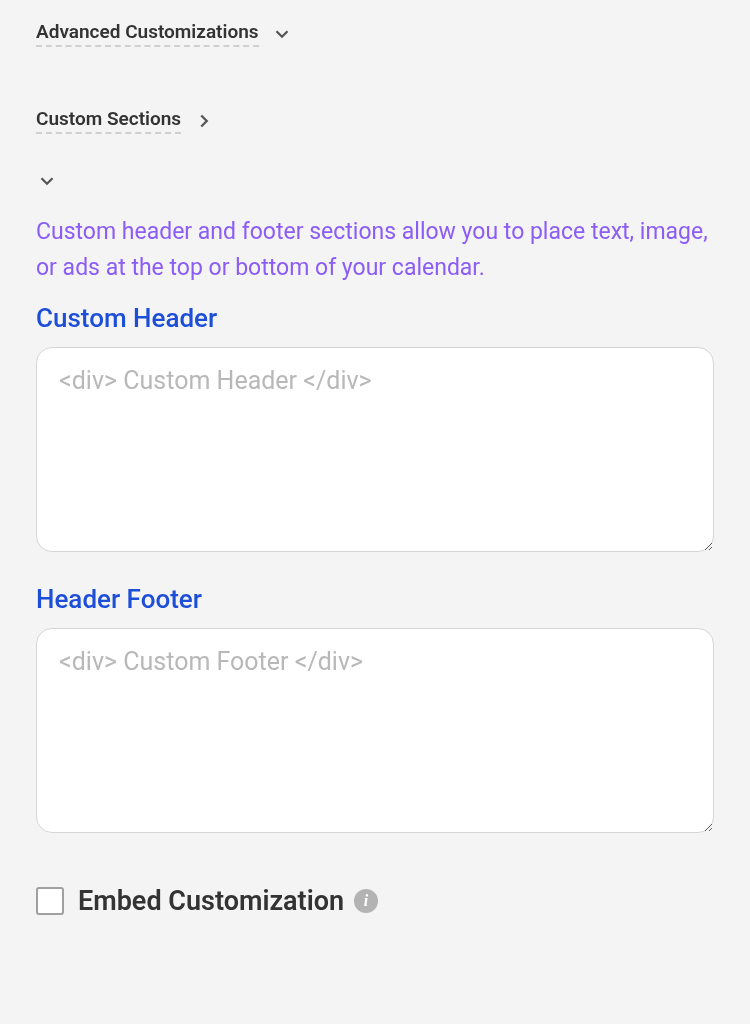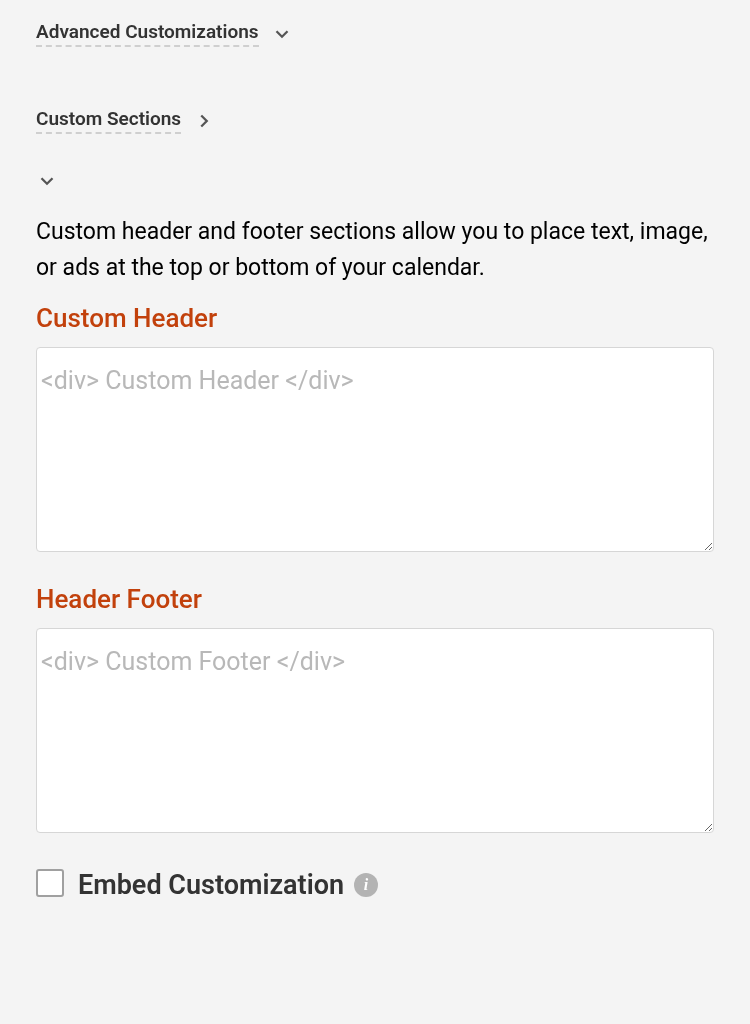--- a/index.html
+++ b/index.html
@@ -41,50 +41,51 @@
   }
   .spacer-lg {
     height: 48px;
   }
   .spacer-md {
     height: 24px;
   }
   .description {
     font-size: 23px;
     line-height: 1.55;
-    color: #000000;
+    color: #8b5cf6;
     margin-top: 18px;
     margin-bottom: 18px;
   }
   .field-label {
     font-size: 26px;
     font-weight: 500;
-    color: #c2410c;
+    color: #1d4ed8;
     margin-bottom: 14px;
   }
   .code-input {
     width: 100%;
     min-height: 205px;
     border: 1px solid #d6d6d6;
-    border-radius: 4px;
+    border-radius: 16px;
     background: #fff;
-    padding: 18px 4px;
+    padding: 18px 22px;
     font-size: 25px;
     font-family: inherit;
     color: #333;
     resize: both;
     margin-bottom: 28px;
   }
   .code-input::placeholder {
     color: #b8b8b8;
   }
   .checkbox-row {
     display: flex;
+    align-items: center;
     gap: 14px;
-    margin-top: 4px;
+    margin-top: 20px;
   }
   .checkbox {
     width: 28px;
     height: 28px;
     border: 2px solid #a0a0a0;
     border-radius: 3px;
     background: #fff;
     cursor: pointer;
     flex-shrink: 0;
   }

